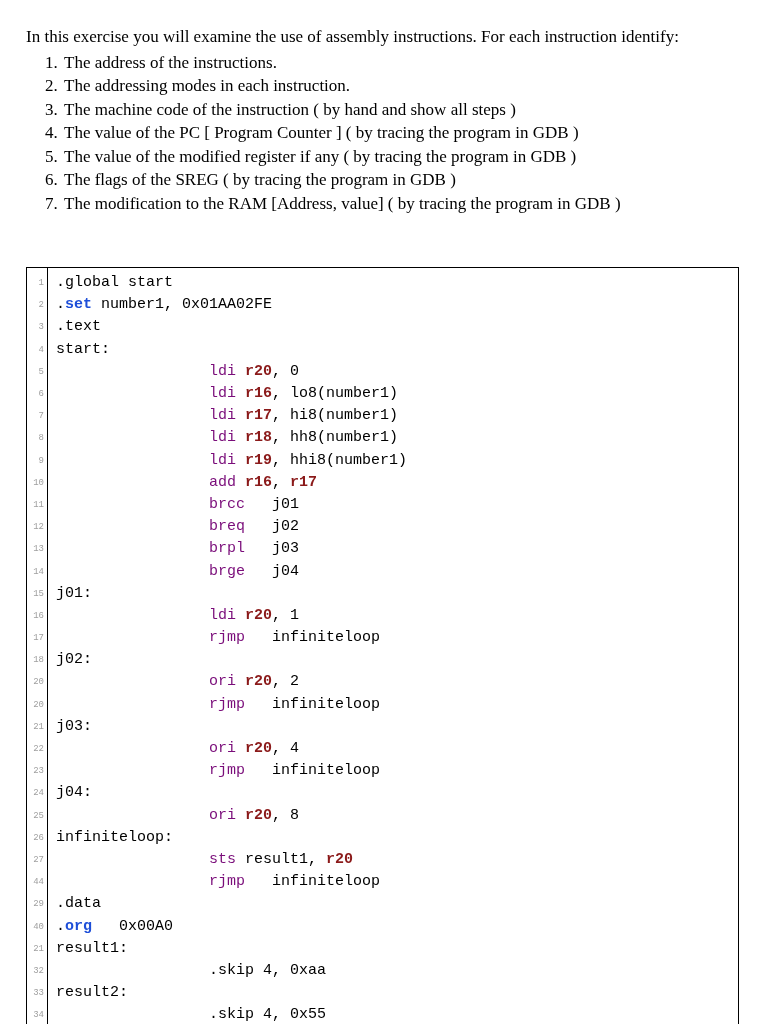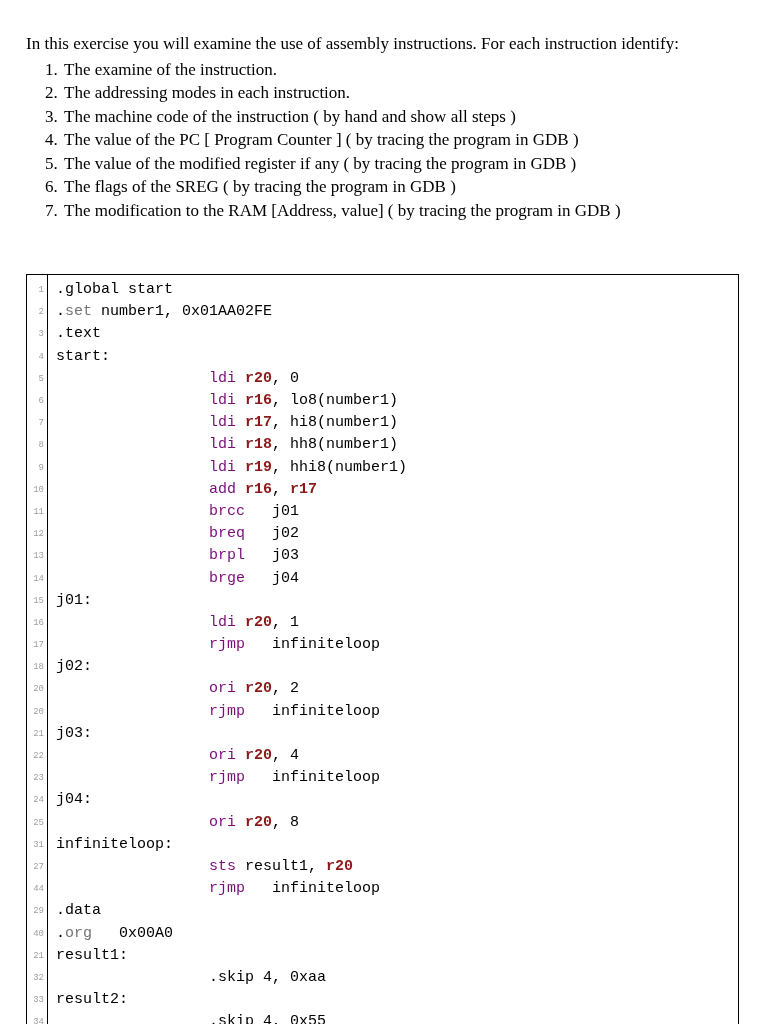--- a/index.html
+++ b/index.html
@@ -8,21 +8,21 @@
     line-height: 1.35;
     margin: 0;
     padding: 18px 26px 30px 26px;
     color: #000;
     width: 765px;
     box-sizing: border-box;
     background: #fff;
   }
   .intro {
     text-align: justify;
-    margin: 15px 0 2px 0;
+    margin: 8px 0 2px 0;
   }
   ol.main-list {
     margin: 2px 0 0 0;
     padding-left: 36px;
   }
   ol.main-list li {
     padding-left: 2px;
     margin: 0;
     line-height: 1.38;
   }
@@ -48,32 +48,32 @@
     display: flex;
     align-items: center;
     justify-content: flex-end;
   }
   .code {
     padding: 4px 6px 4px 8px;
     white-space: pre;
     flex: 1;
   }
   .code .row { display: block; }
-  .tok-dir   { color: #737373; }  
+  .tok-dir   { color: #1d4ed8; font-weight: bold; }  
   .tok-op    { color: #7a0d7a; font-weight: normal; } 
   .tok-reg   { color: #8b1a1a; font-weight: bold; } 
   .tok-plain { color: #000; }
 </style>
 </head>
 <body>
 
 <p class="intro">In this exercise you will examine the use of assembly instructions. For each instruction identify:</p>
 
 <ol class="main-list">
-  <li>The examine of the instruction.</li>
+  <li>The address of the instructions.</li>
   <li>The addressing modes in each instruction.</li>
   <li>The machine code of the instruction ( by hand and show all steps )</li>
   <li>The value of the PC [ Program Counter ] ( by tracing the program in GDB )</li>
   <li>The value of the modified register if any ( by tracing the program in GDB )</li>
   <li>The flags of the SREG ( by tracing the program in GDB )</li>
   <li>The modification to the RAM [Address, value] ( by tracing the program in GDB )</li>
 </ol>
 
 <div class="code-container">
   <div class="gutter" id="gutter">
@@ -95,21 +95,21 @@
       <div>16</div>
       <div>17</div>
       <div>18</div>
       <div>20</div>
       <div>20</div>
       <div>21</div>
       <div>22</div>
       <div>23</div>
       <div>24</div>
       <div>25</div>
-      <div>31</div>
+      <div>26</div>
       <div>27</div>
       <div>44</div>
       <div>29</div>
       <div>40</div>
       <div>21</div>
       <div>32</div>
       <div>33</div>
       <div>34</div>
     </div>
   <div class="code" id="code"><span class="row"><span class="tok-plain">.global start</span></span><span class="row"><span class="tok-plain">.</span><span class="tok-dir">set</span><span class="tok-plain"> number1, 0x01AA02FE</span></span><span class="row"><span class="tok-plain">.text</span></span><span class="row"><span class="tok-plain">start:</span></span><span class="row"><span class="tok-plain">                 </span><span class="tok-op">ldi</span><span class="tok-plain"> </span><span class="tok-reg">r20</span><span class="tok-plain">, 0</span></span><span class="row"><span class="tok-plain">                 </span><span class="tok-op">ldi</span><span class="tok-plain"> </span><span class="tok-reg">r16</span><span class="tok-plain">, lo8(number1)</span></span><span class="row"><span class="tok-plain">                 </span><span class="tok-op">ldi</span><span class="tok-plain"> </span><span class="tok-reg">r17</span><span class="tok-plain">, hi8(number1)</span></span><span class="row"><span class="tok-plain">                 </span><span class="tok-op">ldi</span><span class="tok-plain"> </span><span class="tok-reg">r18</span><span class="tok-plain">, hh8(number1)</span></span><span class="row"><span class="tok-plain">                 </span><span class="tok-op">ldi</span><span class="tok-plain"> </span><span class="tok-reg">r19</span><span class="tok-plain">, hhi8(number1)</span></span><span class="row"><span class="tok-plain">                 </span><span class="tok-op">add</span><span class="tok-plain"> </span><span class="tok-reg">r16</span><span class="tok-plain">, </span><span class="tok-reg">r17</span></span><span class="row"><span class="tok-plain">                 </span><span class="tok-op">brcc</span><span class="tok-plain">   j01</span></span><span class="row"><span class="tok-plain">                 </span><span class="tok-op">breq</span><span class="tok-plain">   j02</span></span><span class="row"><span class="tok-plain">                 </span><span class="tok-op">brpl</span><span class="tok-plain">   j03</span></span><span class="row"><span class="tok-plain">                 </span><span class="tok-op">brge</span><span class="tok-plain">   j04</span></span><span class="row"><span class="tok-plain">j01:</span></span><span class="row"><span class="tok-plain">                 </span><span class="tok-op">ldi</span><span class="tok-plain"> </span><span class="tok-reg">r20</span><span class="tok-plain">, 1</span></span><span class="row"><span class="tok-plain">                 </span><span class="tok-op">rjmp</span><span class="tok-plain">   infiniteloop</span></span><span class="row"><span class="tok-plain">j02:</span></span><span class="row"><span class="tok-plain">                 </span><span class="tok-op">ori</span><span class="tok-plain"> </span><span class="tok-reg">r20</span><span class="tok-plain">, 2</span></span><span class="row"><span class="tok-plain">                 </span><span class="tok-op">rjmp</span><span class="tok-plain">   infiniteloop</span></span><span class="row"><span class="tok-plain">j03:</span></span><span class="row"><span class="tok-plain">                 </span><span class="tok-op">ori</span><span class="tok-plain"> </span><span class="tok-reg">r20</span><span class="tok-plain">, 4</span></span><span class="row"><span class="tok-plain">                 </span><span class="tok-op">rjmp</span><span class="tok-plain">   infiniteloop</span></span><span class="row"><span class="tok-plain">j04:</span></span><span class="row"><span class="tok-plain">                 </span><span class="tok-op">ori</span><span class="tok-plain"> </span><span class="tok-reg">r20</span><span class="tok-plain">, 8</span></span><span class="row"><span class="tok-plain">infiniteloop:</span></span><span class="row"><span class="tok-plain">                 </span><span class="tok-op">sts</span><span class="tok-plain"> result1, </span><span class="tok-reg">r20</span></span><span class="row"><span class="tok-plain">                 </span><span class="tok-op">rjmp</span><span class="tok-plain">   infiniteloop</span></span><span class="row"><span class="tok-plain">.data</span></span><span class="row"><span class="tok-plain">.</span><span class="tok-dir">org</span><span class="tok-plain">   0x00A0</span></span><span class="row"><span class="tok-plain">result1:</span></span><span class="row"><span class="tok-plain">                 .skip 4, 0xaa</span></span><span class="row"><span class="tok-plain">result2:</span></span><span class="row"><span class="tok-plain">                 .skip 4, 0x55</span></span></div>

